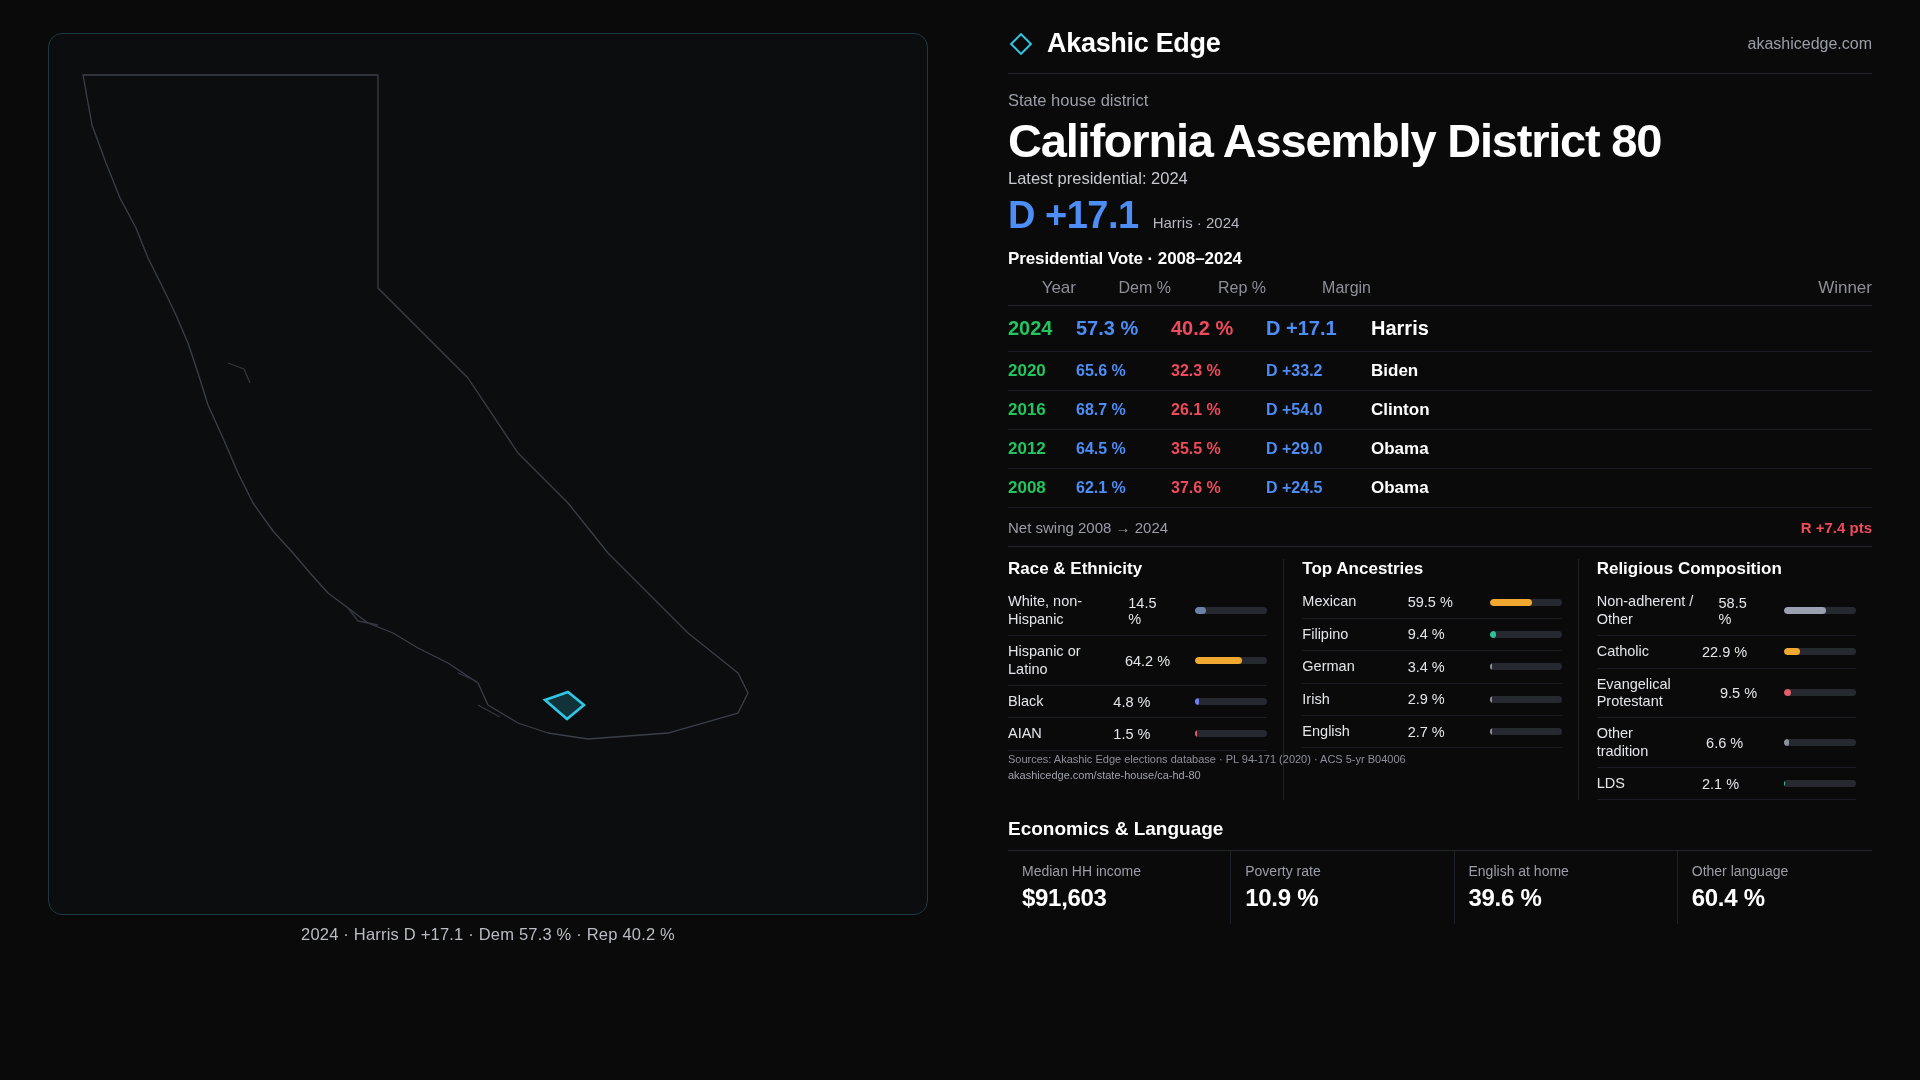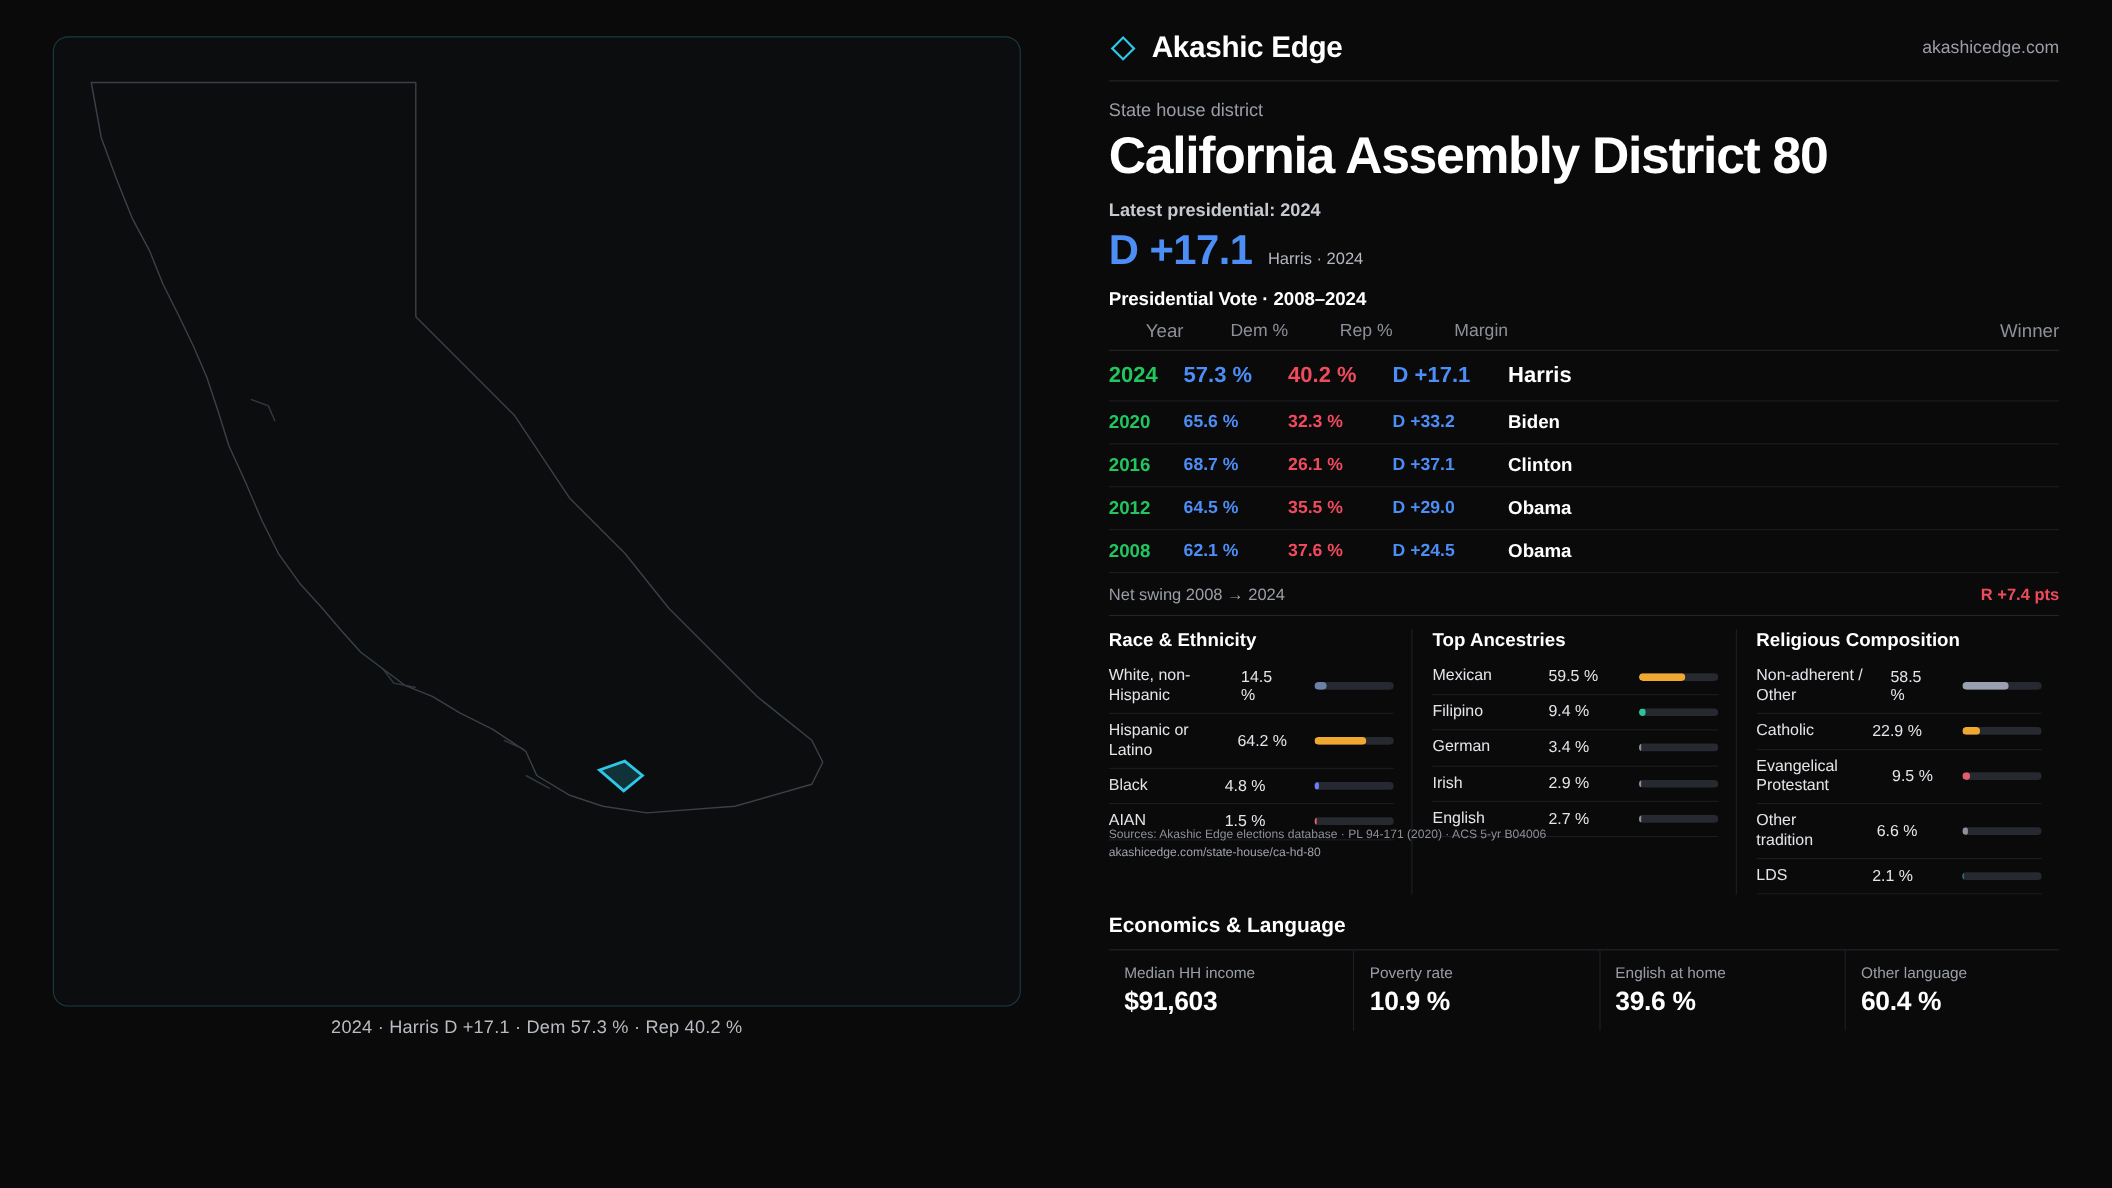--- a/index.html
+++ b/index.html
@@ -42,21 +42,21 @@
   .brand-left { display: flex; align-items: center; gap: 13px; }
   .diamond-icon { width: 26px; height: 26px; display: block; }
   .brand-name { font-size: 27px; font-weight: 700; letter-spacing: -.3px; color: #fff; }
   .brand-site { font-size: 16px; color: #9a9ea6; }
 
   .eyebrow { margin-top: 17px; font-size: 16.5px; color: #9a9ea6; }
   .district-title {
     margin-top: 6px; font-size: 47px; line-height: 1.05; font-weight: 700;
     letter-spacing: -1.2px; color: #ffffff;
   }
-  .latest-pres { margin-top: 17px; font-size: 16.5px; color: #c6c9cf; font-weight: bold; }
+  .latest-pres { margin-top: 4px; font-size: 16.5px; color: #c6c9cf; }
 
   .margin-row { margin-top: 6px; display: flex; align-items: baseline; gap: 14px; }
   .margin-big { font-size: 38px; font-weight: 700; color: #4d8df6; letter-spacing: -.5px; }
   .margin-sub { font-size: 15px; color: #b4b8bf; }
 
   .section-label { margin-top: 12px; font-size: 17px; font-weight: 700; color: #ffffff; letter-spacing: -.1px; }
 
   
   table.votes { width: 100%; border-collapse: collapse; margin-top: 9px; }
   table.votes th {
@@ -183,21 +183,21 @@
           <td class="c-year">2020</td>
           <td class="c-dem">65.6 %</td>
           <td class="c-rep">32.3 %</td>
           <td class="c-margin">D +33.2</td>
           <td class="c-winner">Biden</td>
         </tr>
         <tr>
           <td class="c-year">2016</td>
           <td class="c-dem">68.7 %</td>
           <td class="c-rep">26.1 %</td>
-          <td class="c-margin">D +37.1</td>
+          <td class="c-margin">D +54.0</td>
           <td class="c-winner">Clinton</td>
         </tr>
         <tr>
           <td class="c-year">2012</td>
           <td class="c-dem">64.5 %</td>
           <td class="c-rep">35.5 %</td>
           <td class="c-margin">D +29.0</td>
           <td class="c-winner">Obama</td>
         </tr>
         <tr>

